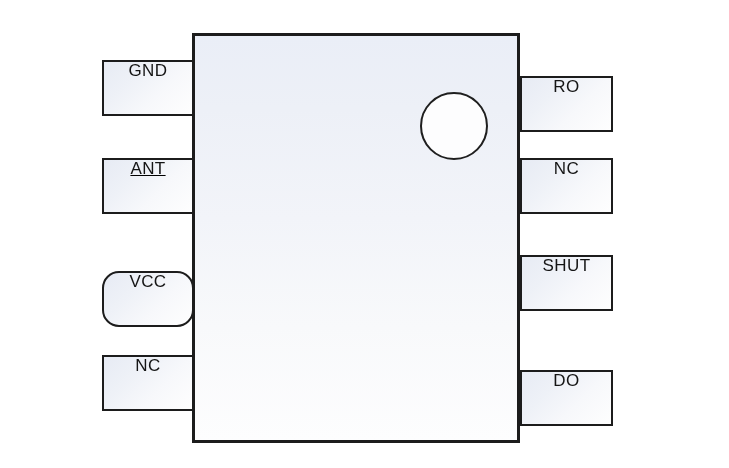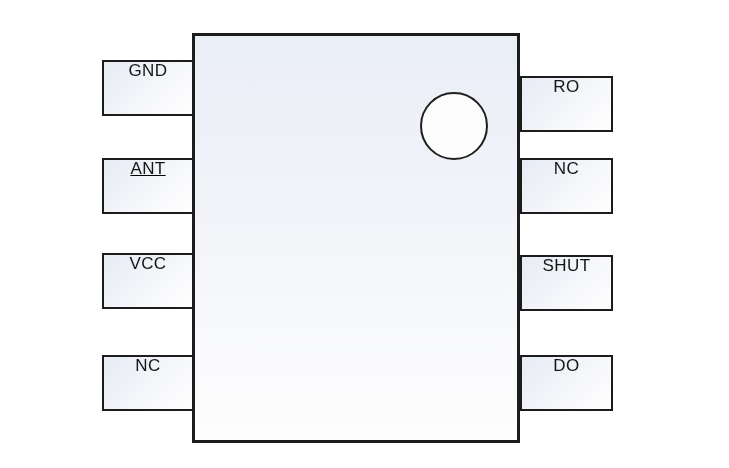--- a/index.html
+++ b/index.html
@@ -94,37 +94,37 @@
 <body>
 
 <div id="diagram-canvas">
 
   <div class="pin-box left" style="top: 60px;">
     <span class="pin-label">GND</span>
   </div>
   <div class="pin-box left" style="top: 158px; text-decoration: underline;">
     <span class="pin-label">ANT</span>
   </div>
-  <div class="pin-box left" style="top: 253px;">
+  <div class="pin-box left" style="top: 271px; border-radius: 17px;">
     <span class="pin-label">VCC</span>
   </div>
   <div class="pin-box left" style="top: 355px;">
     <span class="pin-label">NC</span>
   </div>
 
   <div class="pin-box right" style="top: 76px;">
     <span class="pin-label">RO</span>
   </div>
   <div class="pin-box right" style="top: 158px;">
     <span class="pin-label">NC</span>
   </div>
   <div class="pin-box right" style="top: 255px;">
     <span class="pin-label">SHUT</span>
   </div>
-  <div class="pin-box right" style="top: 355px;">
+  <div class="pin-box right" style="top: 370px;">
     <span class="pin-label">DO</span>
   </div>
 
   <div class="chip-body">
     <div class="pin1-marker"></div>
   </div>
 
 </div>
 
 </body></html>

